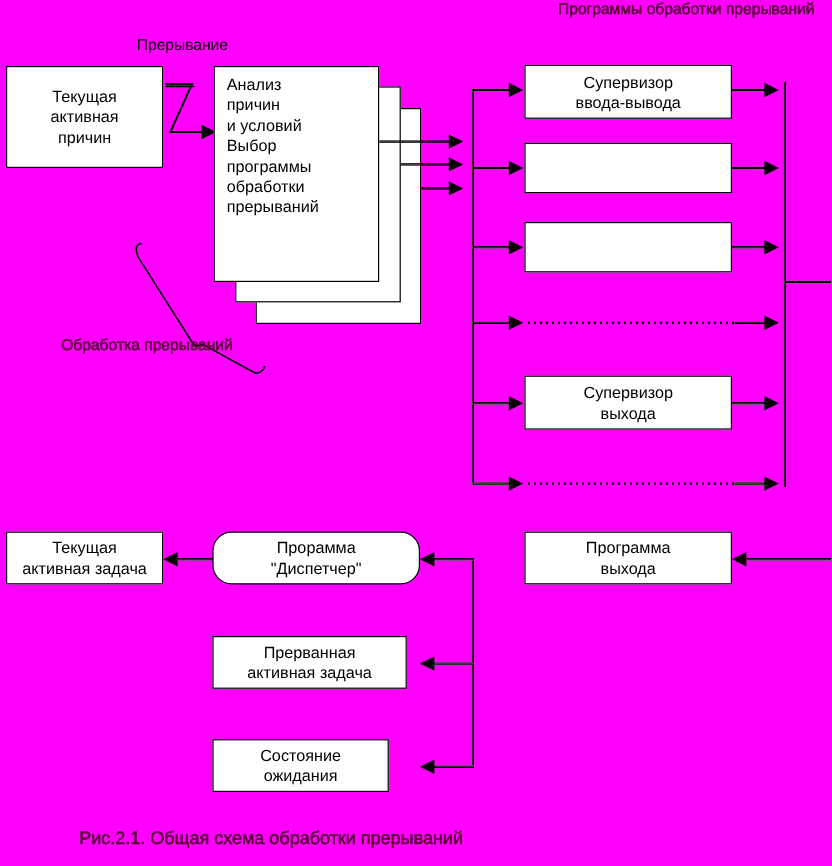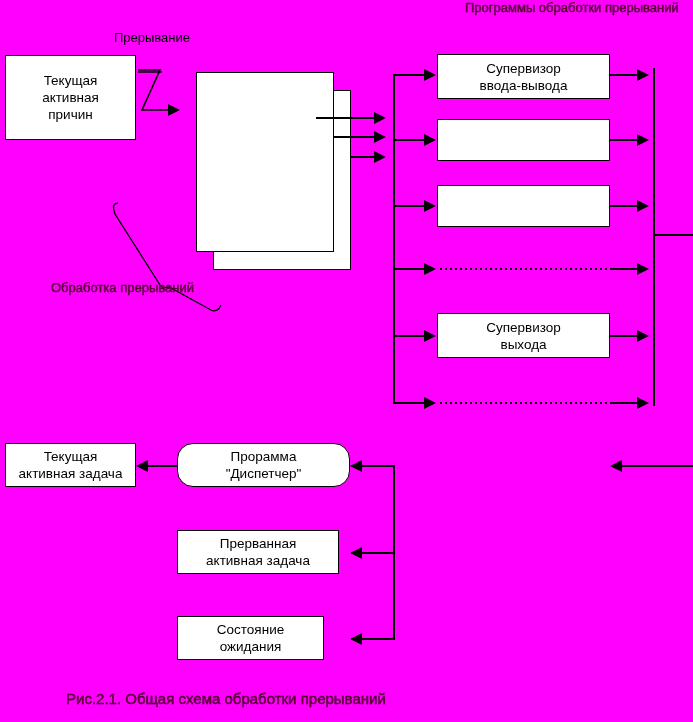--- a/index.html
+++ b/index.html
@@ -136,20 +136,29 @@
 
   <svg class="zig" style="left:136px; top:56px;" width="52" height="110">
     <polyline points="2,14 24,14 6,54 6,54 40,54" fill="none" stroke="#000" stroke-width="1.6"></polyline>
     <polyline points="2,16 26,16" fill="none" stroke="#000" stroke-width="1.4"></polyline>
   </svg>
   <div class="arr right" style="left:168px; top:104px;"></div>
 
   <div class="shadowbox" style="left:213px; top:90px; width:138px; height:180px;"></div>
   <div class="shadowbox" style="left:196px; top:72px; width:138px; height:180px;"></div>
 
+  <div class="box left-text" style="left:178px; top:55px; width:138px; height:180px;">
+    <span class="ln">Анализ</span>
+    <span class="ln">причин</span>
+    <span class="ln">и условий</span>
+    <span class="ln">Выбор</span>
+    <span class="ln">программы</span>
+    <span class="ln">обработки</span>
+    <span class="ln">прерываний</span>
+  </div>
 
   <svg class="brace" style="left:105px; top:200px;" width="130" height="120">
     <path d="M 13,3 C 6,4 9,10 10,14 L 55,85 C 57,89 60,88 64,87 L 106,110 C 110,112 114,110 116,105" fill="none" stroke="#000" stroke-width="1.3"></path>
   </svg>
 
   <div class="ln-h thin" style="left:316px; top:117px; width:60px;"></div>
   <div class="arr right" style="left:374px; top:112px;"></div>
 
   <div class="ln-h thin" style="left:334px; top:136px; width:42px;"></div>
   <div class="arr right" style="left:374px; top:131px;"></div>
@@ -232,20 +241,24 @@
   <div class="box" style="left:177px; top:530px; width:162px; height:44px;">
     <span class="ln">Прерванная</span>
     <span class="ln">активная задача</span>
   </div>
 
   <div class="box" style="left:177px; top:616px; width:147px; height:44px;">
     <span class="ln">Состояние</span>
     <span class="ln">ожидания</span>
   </div>
 
+  <div class="box" style="left:437px; top:443px; width:173px; height:44px;">
+    <span class="ln">Программа</span>
+    <span class="ln">выхода</span>
+  </div>
 
   <div class="ln-h" style="left:148px; top:465px; width:30px;"></div>
   <div class="arr left" style="left:136px; top:460px;"></div>
 
   <div class="ln-v" style="left:393px; top:465px; height:173px;"></div>
 
   <div class="ln-h" style="left:351px; top:465px; width:44px;"></div>
   <div class="arr left" style="left:350px; top:460px;"></div>
 
   <div class="ln-h" style="left:351px; top:552px; width:44px;"></div>

